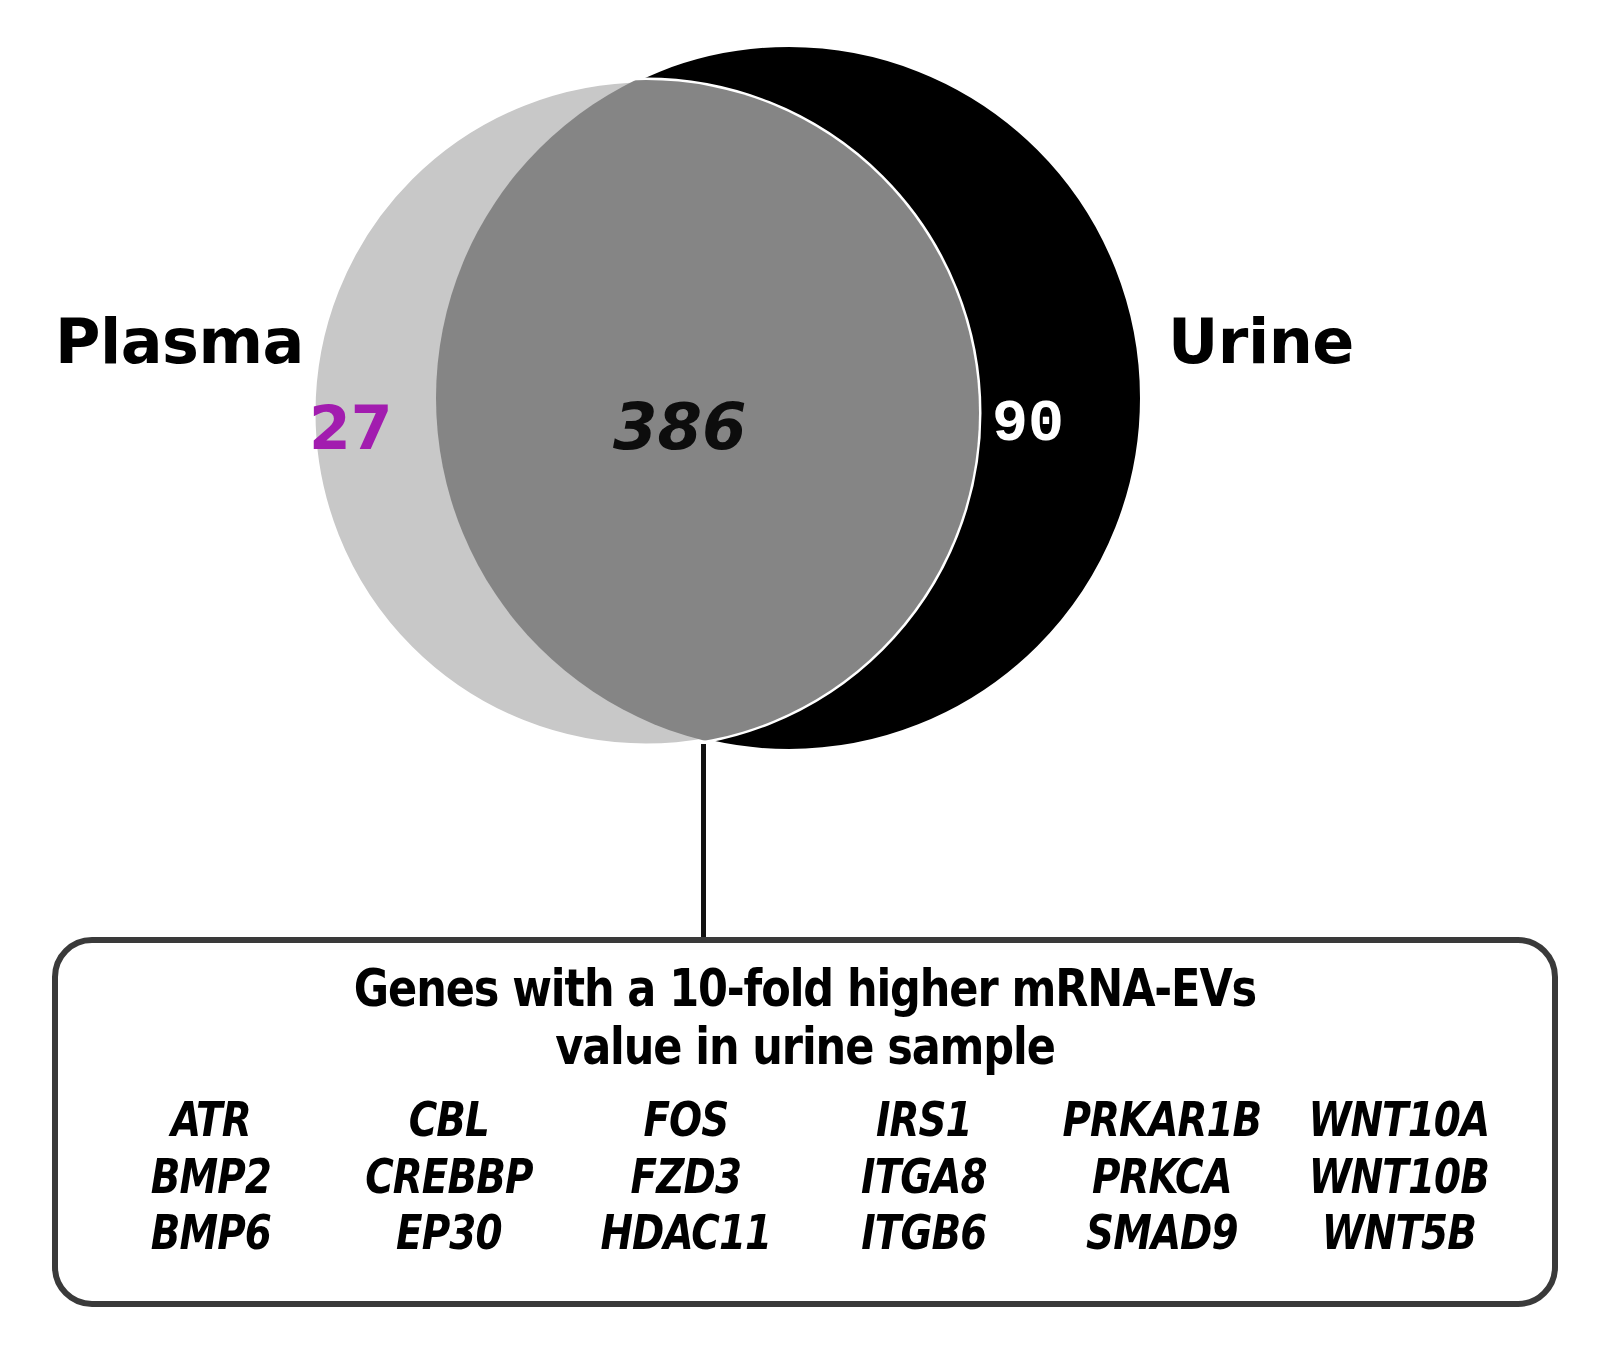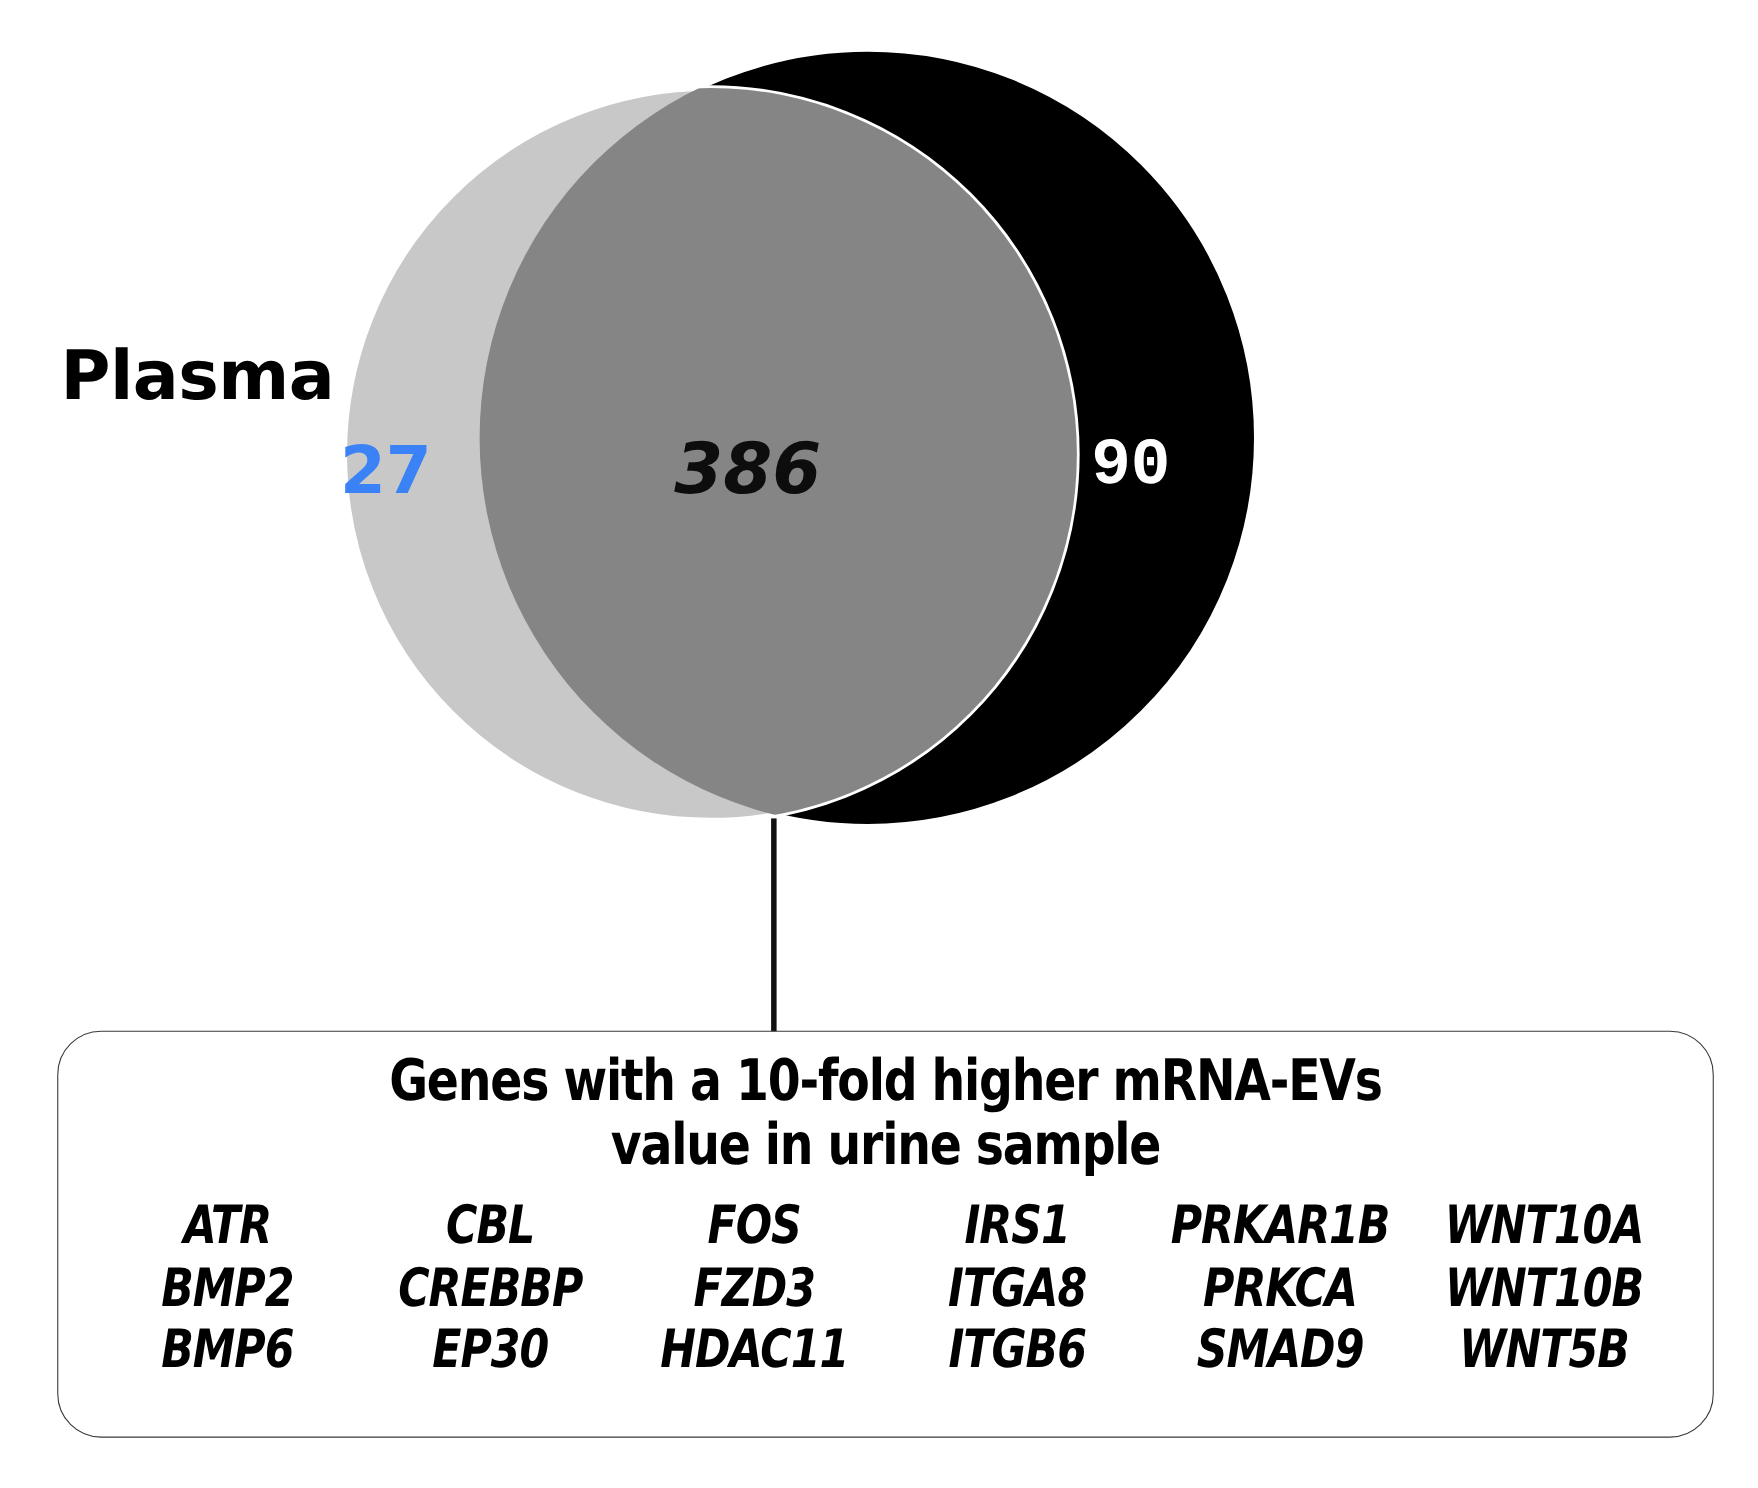--- a/index.html
+++ b/index.html
@@ -86,21 +86,21 @@
     background: #111111;
   }
 
   
   #gene-box {
     position: absolute;
     left: 52px;
     top: 937px;
     width: 1506px;
     height: 370px;
-    border: 1px solid #22c55e;
+    border: 6px solid #22c55e;
     border-radius: 40px;
     background: #ffffff;
     box-sizing: border-box;
   }
   #gene-box-title {
     margin-top: 16px;
     text-align: center;
     font-family: "DejaVu Sans Condensed", "DejaVu Sans", sans-serif;
     font-weight: bold;
     font-size: 52px;
@@ -151,22 +151,23 @@
       <defs>
         <clipPath id="clip-urine">
           <circle cx="789" cy="398" r="353"></circle>
         </clipPath>
       </defs>
       <circle cx="646" cy="413" r="333" fill="#858585" clip-path="url(#clip-urine)"></circle>
     </svg>
 
     <div class="set-label" id="label-plasma">Plasma</div>
 
-
-    <div class="count" id="count-plasma-only" style="color: #3b82f6;">27</div>
+    <div class="set-label" id="label-urine">Urine</div>
+
+    <div class="count" id="count-plasma-only" style="color: #a21caf;">27</div>
 
     <div class="count" id="count-intersection" style="color: rgb(13, 13, 13);">386</div>
 
     <div class="count" id="count-urine-only" style="color: rgb(255, 255, 255); font-family: Liberation Mono, monospace;">90</div>
   </div>
 
   <div id="connector" style="background: rgb(17, 17, 17);"></div>
 
   <div id="gene-box" style="border-color: rgb(58, 58, 58);">
 

